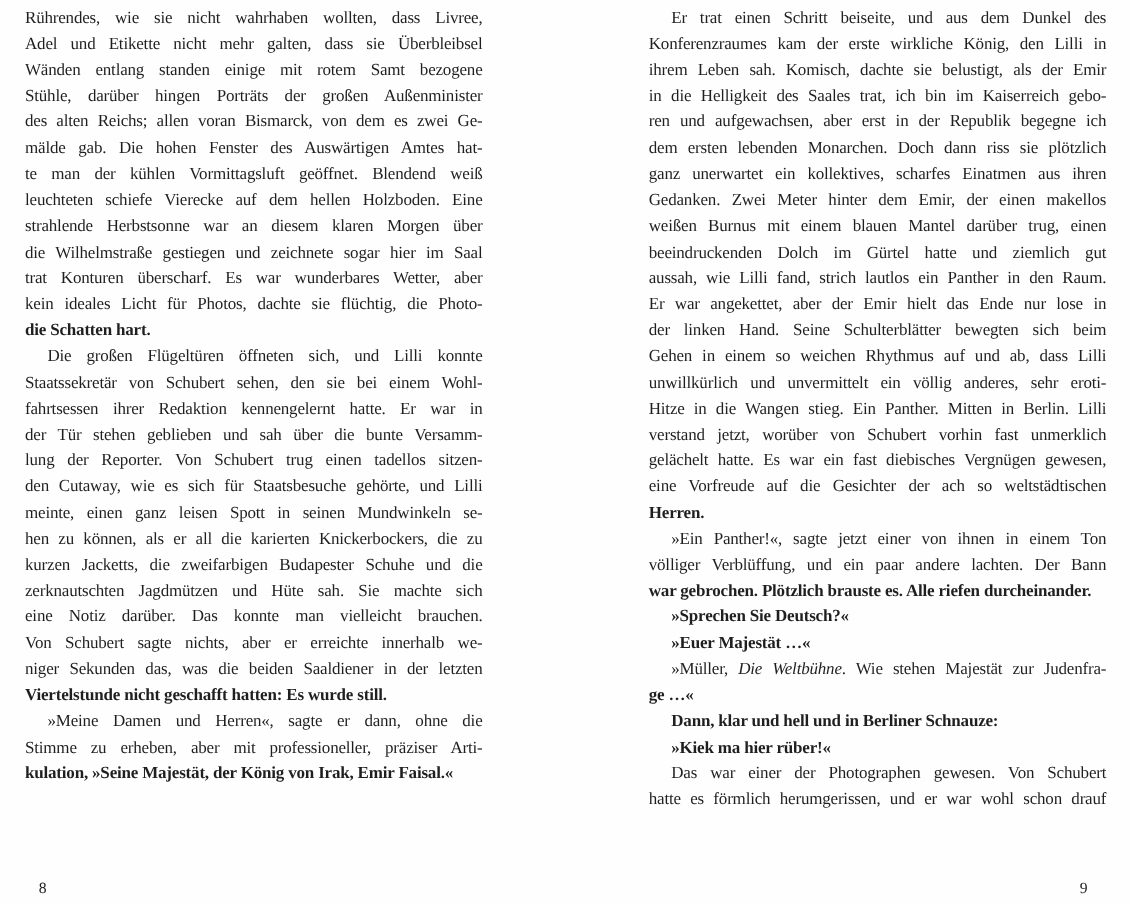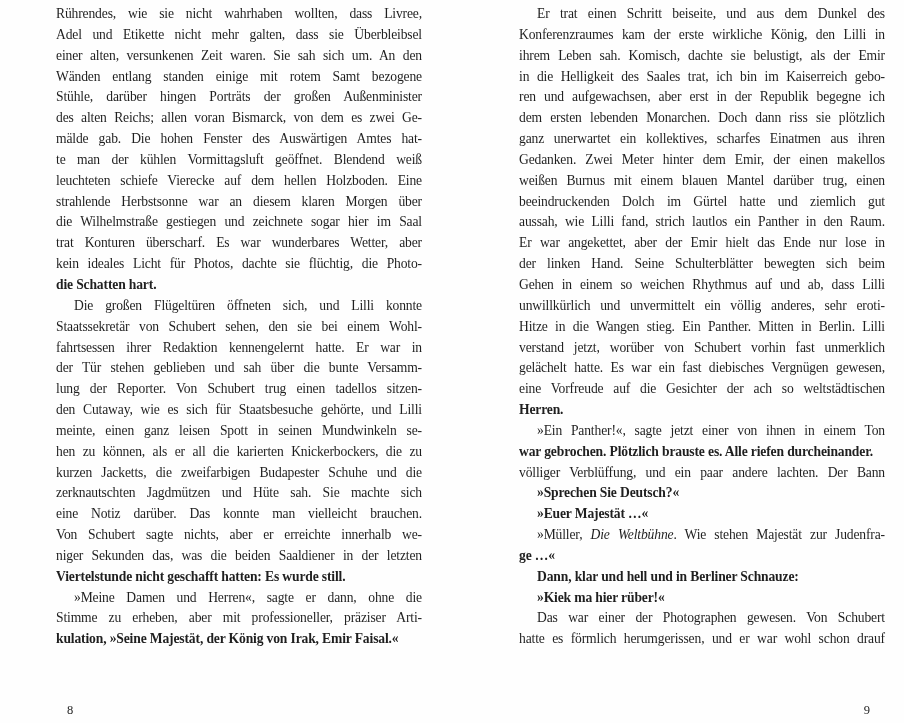--- a/index.html
+++ b/index.html
@@ -14,21 +14,21 @@
     background: #fefefe;
     font-family: "Liberation Serif", "DejaVu Serif", serif;
     color: #1f1f1f;
     overflow: hidden;
   }
   .page {
     position: absolute;
     top: 0;
     height: 723px;
   }
-  .page-left  { left: 20px;  width: 366px; margin-left: 36px; }
+  .page-left  { left: 20px;  width: 366px; }
   .page-right { left: 519px; width: 366px; }
   .text-block {
     padding-top: 4px;
     font-size: 13.6px;
     letter-spacing: -0.15px;
     line-height: 20.85px;
   }
   .line {
     text-align: justify;
     text-align-last: justify;
@@ -55,21 +55,20 @@
 </style>
 </head>
 <body>
 
 <div class="spread">
 
   <div class="page page-left">
     <div class="text-block">
         <div class="line"><span>Rührendes, wie sie nicht wahrhaben wollten, dass Livree,</span></div>
         <div class="line"><span>Adel und Etikette nicht mehr galten, dass sie Überbleibsel</span></div>
-        <div class="line"><span>einer alten, versunkenen Zeit waren. Sie sah sich um. An den</span></div>
         <div class="line"><span>Wänden entlang standen einige mit rotem Samt bezogene</span></div>
         <div class="line"><span>Stühle, darüber hingen Porträts der großen Außenminister</span></div>
         <div class="line"><span>des alten Reichs; allen voran Bismarck, von dem es zwei Ge-</span></div>
         <div class="line"><span>mälde gab. Die hohen Fenster des Auswärtigen Amtes hat-</span></div>
         <div class="line"><span>te man der kühlen Vormittagsluft geöffnet. Blendend weiß</span></div>
         <div class="line"><span>leuchteten schiefe Vierecke auf dem hellen Holzboden. Eine</span></div>
         <div class="line"><span>strahlende Herbstsonne war an diesem klaren Morgen über</span></div>
         <div class="line"><span>die Wilhelmstraße gestiegen und zeichnete sogar hier im Saal</span></div>
         <div class="line"><span>trat Konturen überscharf. Es war wunderbares Wetter, aber</span></div>
         <div class="line"><span>kein ideales Licht für Photos, dachte sie flüchtig, die Photo-</span></div>
@@ -111,22 +110,22 @@
         <div class="line"><span>Er war angekettet, aber der Emir hielt das Ende nur lose in</span></div>
         <div class="line"><span>der linken Hand. Seine Schulterblätter bewegten sich beim</span></div>
         <div class="line"><span>Gehen in einem so weichen Rhythmus auf und ab, dass Lilli</span></div>
         <div class="line"><span>unwillkürlich und unvermittelt ein völlig anderes, sehr eroti-</span></div>
         <div class="line"><span>Hitze in die Wangen stieg. Ein Panther. Mitten in Berlin. Lilli</span></div>
         <div class="line"><span>verstand jetzt, worüber von Schubert vorhin fast unmerklich</span></div>
         <div class="line"><span>gelächelt hatte. Es war ein fast diebisches Vergnügen gewesen,</span></div>
         <div class="line"><span>eine Vorfreude auf die Gesichter der ach so weltstädtischen</span></div>
         <div class="line end"><span>Herren.</span></div>
         <div class="line indent"><span>»Ein Panther!«, sagte jetzt einer von ihnen in einem Ton</span></div>
+        <div class="line"><span>völliger Verblüffung, und ein paar andere lachten. Der Bann</span></div>
         <div class="line end"><span>war gebrochen. Plötzlich brauste es. Alle riefen durcheinander.</span></div>
-        <div class="line"><span>völliger Verblüffung, und ein paar andere lachten. Der Bann</span></div>
         <div class="line end indent"><span>»Sprechen Sie Deutsch?«</span></div>
         <div class="line end indent"><span>»Euer Majestät …«</span></div>
         <div class="line indent"><span>»Müller, </span><i>Die Weltbühne</i><span>. Wie stehen Majestät zur Judenfra-</span></div>
         <div class="line end"><span>ge …«</span></div>
         <div class="line end indent"><span>Dann, klar und hell und in Berliner Schnauze:</span></div>
         <div class="line end indent"><span>»Kiek ma hier rüber!«</span></div>
         <div class="line indent"><span>Das war einer der Photographen gewesen. Von Schubert</span></div>
         <div class="line"><span>hatte es förmlich herumgerissen, und er war wohl schon drauf</span></div>
       </div>
     <div class="folio folio-right">9</div>

